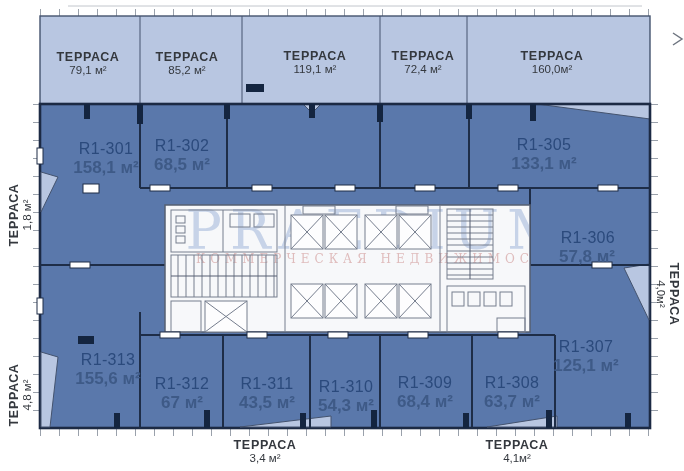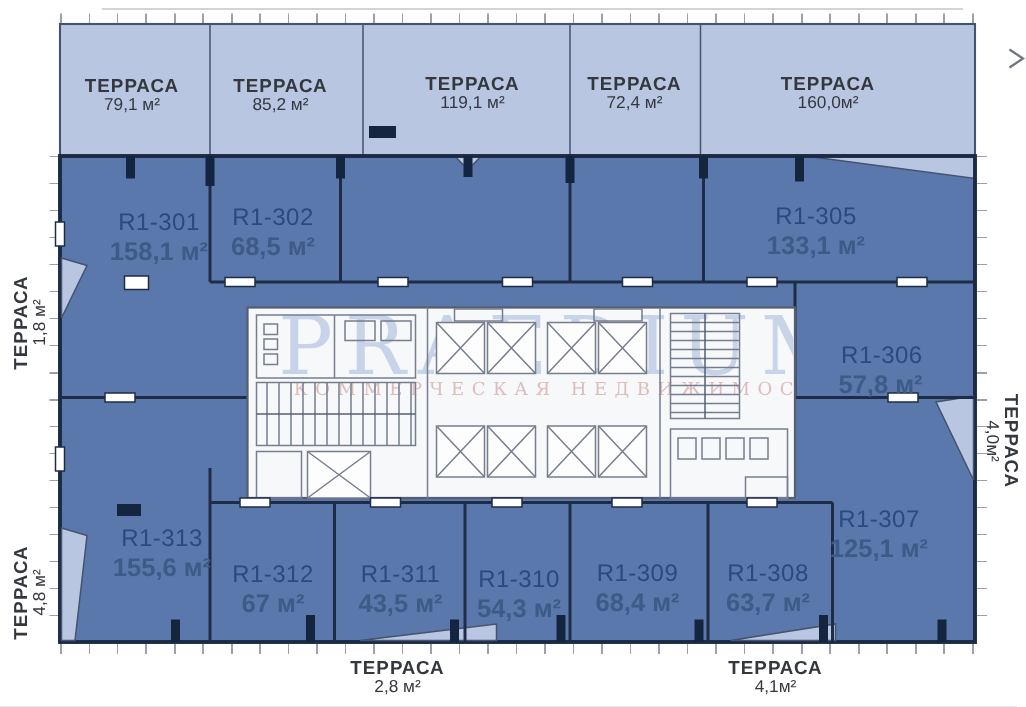--- a/index.html
+++ b/index.html
@@ -212,21 +212,21 @@
   <div class="lbl ter rotl" style="left:21px;top:395px;">
       <div class="name">ТЕРРАСА</div>
       <div class="ar">4,8 м²</div>
     </div>
   <div class="lbl ter rotr" style="left:667px;top:294px;">
       <div class="name">ТЕРРАСА</div>
       <div class="ar">4,0м²</div>
     </div>
   <div class="lbl ter" style="left:265px;top:452px;">
       <div class="name">ТЕРРАСА</div>
-      <div class="ar">2,8 м²</div>
+      <div class="ar">3,4 м²</div>
     </div>
   <div class="lbl ter" style="left:517px;top:452px;">
       <div class="name">ТЕРРАСА</div>
       <div class="ar">4,1м²</div>
     </div>
 
   <div class="lbl unit" style="left:106px;top:159px;">
       <div class="id">R1-301</div>
       <div class="ar">158,1 м²</div>
     </div>

